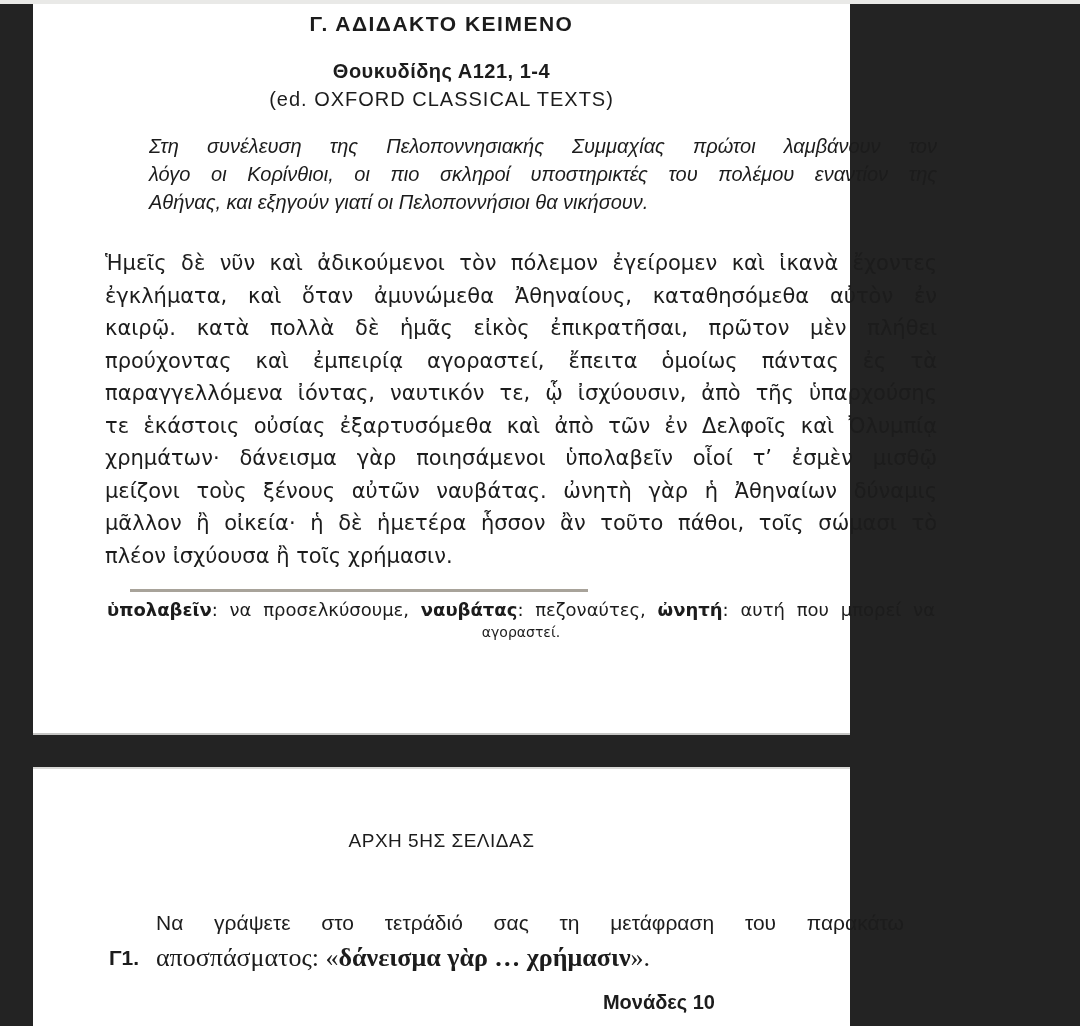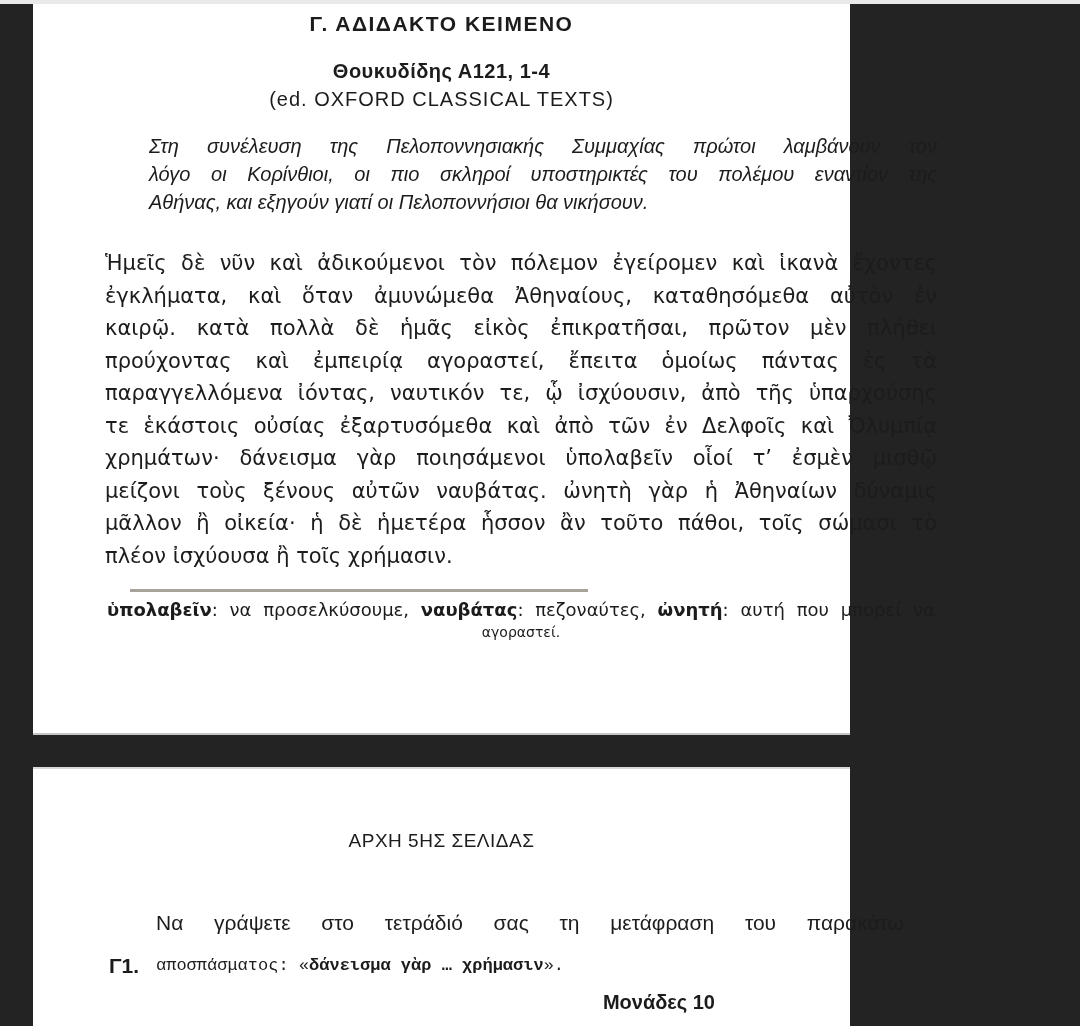--- a/index.html
+++ b/index.html
@@ -39,21 +39,21 @@
   .page-footer{top:645px;font-size:21px;letter-spacing:1px;text-decoration:underline;text-underline-offset:4px;}
 
   .p2-header1{top:61px;font-size:19px;letter-spacing:0.5px;}
   .p2-header2{top:89px;font-size:19px;letter-spacing:0.5px;}
 
   .question{position:absolute;left:76px;top:136px;width:852px;
     font-size:21px;line-height:35px;display:flex;align-items:flex-end;}
   .q-label{font-weight:bold;flex:0 0 47px;}
   .q-body{flex:1;width:748px;max-width:748px;}
   .q-body .jline{text-align:justify;text-align-last:justify;}
-  .q-body .lastline{text-align:left;font-family:Liberation Mono, monospace;font-size:17px;margin-top:8px;}
+  .q-body .lastline{text-align:left;font-family:Liberation Serif, serif;font-size:26px;}
   .points{position:absolute;right:135px;top:222px;font-weight:bold;font-size:20px;}
 </style>
 </head>
 <body>
 
 <div class="top-strip"></div>
 
 <div class="page page1">
   <div class="centered section-title">Γ. ΑΔΙΔΑΚΤΟ ΚΕΙΜΕΝΟ</div>
   <div class="centered source-title">Θουκυδίδης Α121, 1-4</div>

